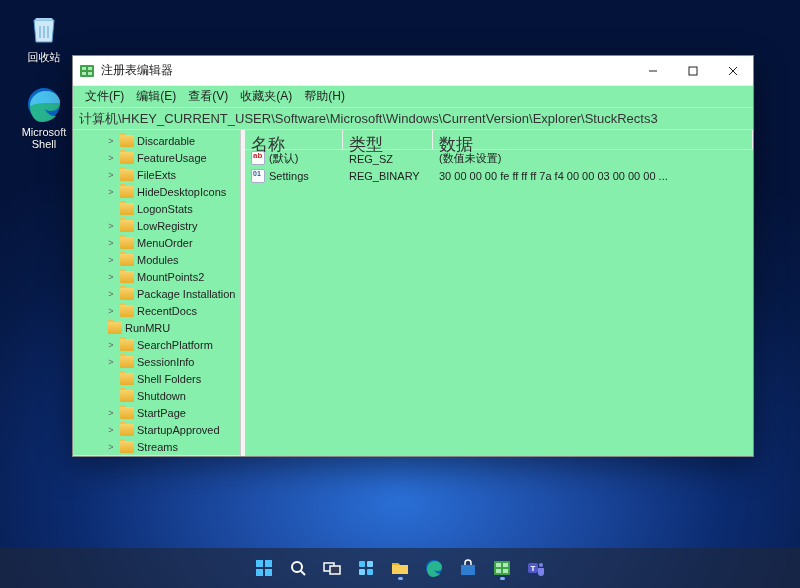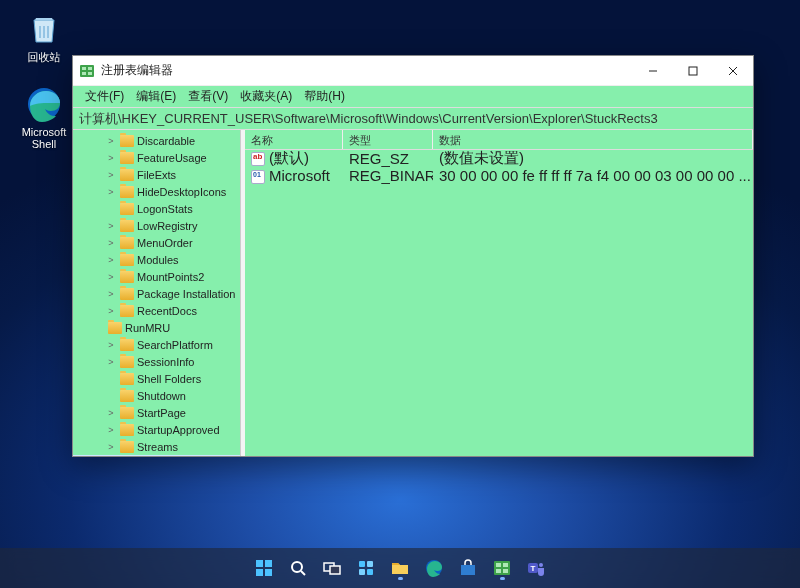--- a/index.html
+++ b/index.html
@@ -73,23 +73,23 @@
 }
 .tree-item.selected { background:#cce8ff; }
 .expander { width:12px; text-align:center; color:#666; font-size:9px; }
 .folder-icon { width:14px;height:12px;margin:0 3px;
   background:linear-gradient(#f9d36b,#e8ae2c);border-radius:1px;position:relative; }
 .folder-icon::before { content:"";position:absolute;top:-2px;left:0;width:6px;height:2px;background:#f0c24d;border-radius:1px 1px 0 0; }
 
 .splitter { width:4px; cursor:col-resize; background:#f4f4f4; }
 
 .list { flex:1; overflow:hidden; }
-.list-header { display:flex; height:20px; border-bottom:1px solid #ddd; font-size:11px; color:#333; }
+.list-header { display:flex; height:20px; border-bottom:1px solid #ddd; font-size:17px; color:#333; }
 .list-header > div { padding:3px 6px; border-right:1px solid #eee; }
-.list-row { display:flex; height:17px; font-size:15px; color:#222; align-items:center; }
+.list-row { display:flex; height:17px; font-size:11px; color:#222; align-items:center; }
 .list-row > div { padding:0 6px; white-space:nowrap; overflow:hidden; }
 .col-name { width:98px; }
 .col-type { width:90px; }
 .col-data { flex:1; }
 .val-icon { display:inline-block;width:14px;height:14px;margin-right:4px;vertical-align:-3px;
   background:#fff;border:1px solid #aac;border-radius:2px;position:relative; }
 .val-icon.ab::after { content:"ab";position:absolute;left:1px;top:-1px;font-size:8px;color:#c22;font-weight:bold; }
 .val-icon.bin::after { content:"01";position:absolute;left:1px;top:0;font-size:7px;color:#25a;font-weight:bold;letter-spacing:0; }
 
 
@@ -276,21 +276,21 @@
         <div class="col-type">类型</div>
         <div class="col-data">数据</div>
       </div>
       <div id="list-body">
           <div class="list-row">
             <div class="col-name"><span class="val-icon ab"></span><span>(默认)</span></div>
             <div class="col-type">REG_SZ</div>
             <div class="col-data">(数值未设置)</div>
           </div>
           <div class="list-row">
-            <div class="col-name"><span class="val-icon bin"></span><span>Microsoft</span></div>
+            <div class="col-name"><span class="val-icon bin"></span><span>Settings</span></div>
             <div class="col-type">REG_BINARY</div>
             <div class="col-data">30 00 00 00 fe ff ff ff 7a f4 00 00 03 00 00 00 ...</div>
           </div>
         </div>
     </div>
   </div>
 </div>
 
 <div class="taskbar">
   <div class="task-icon">

